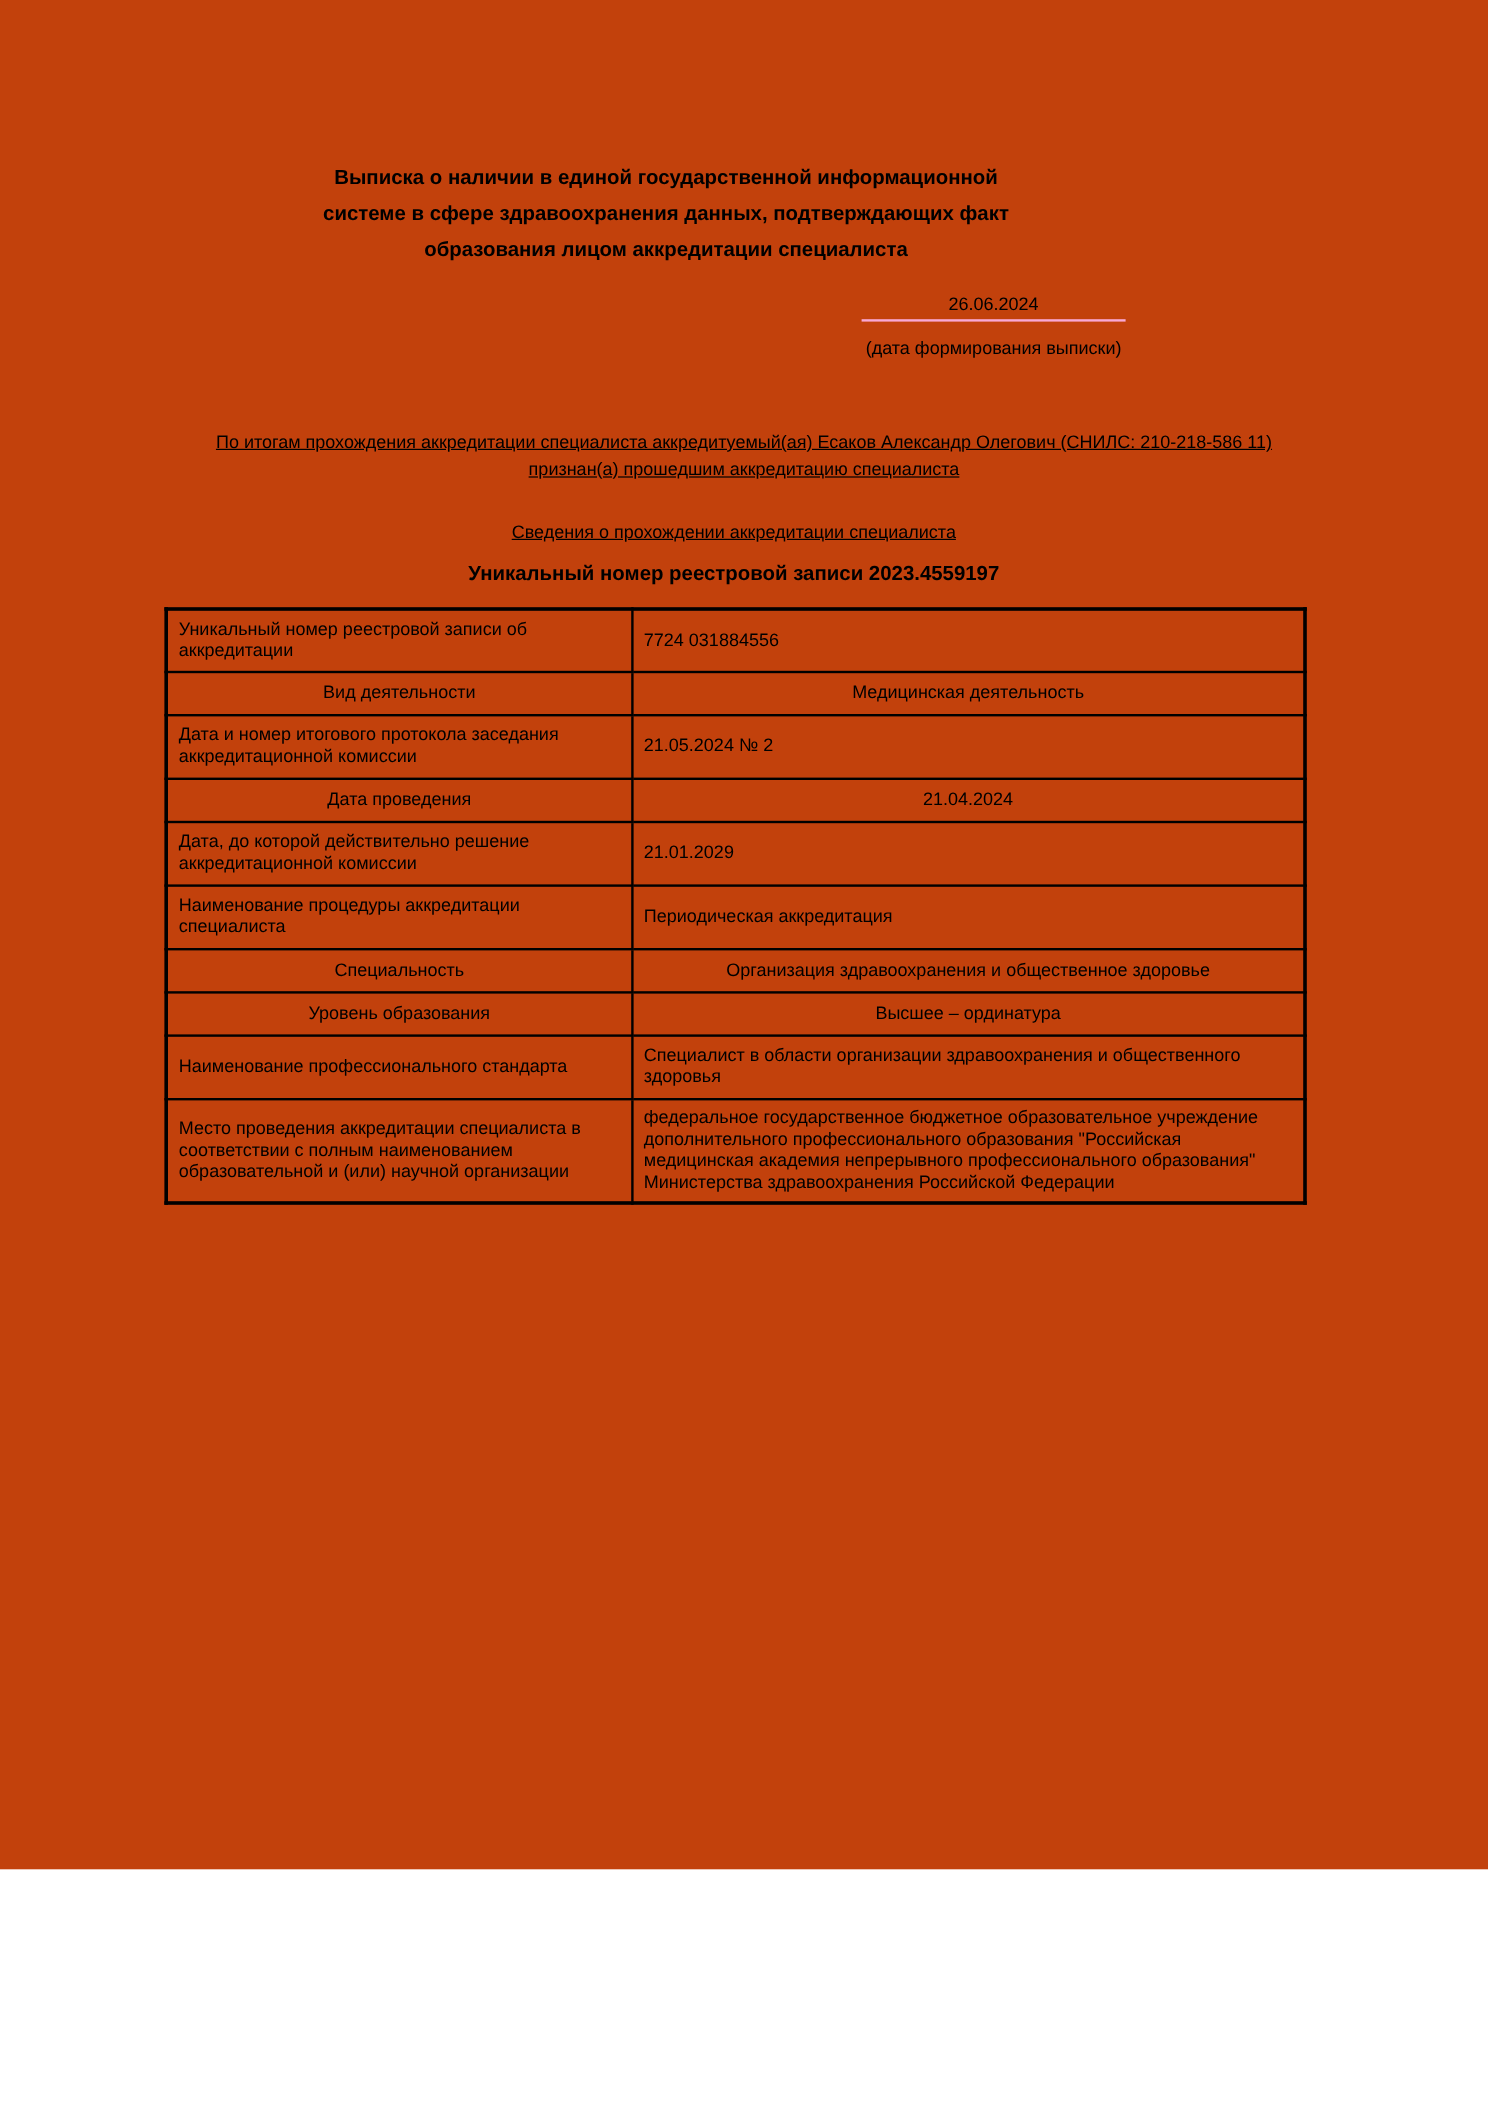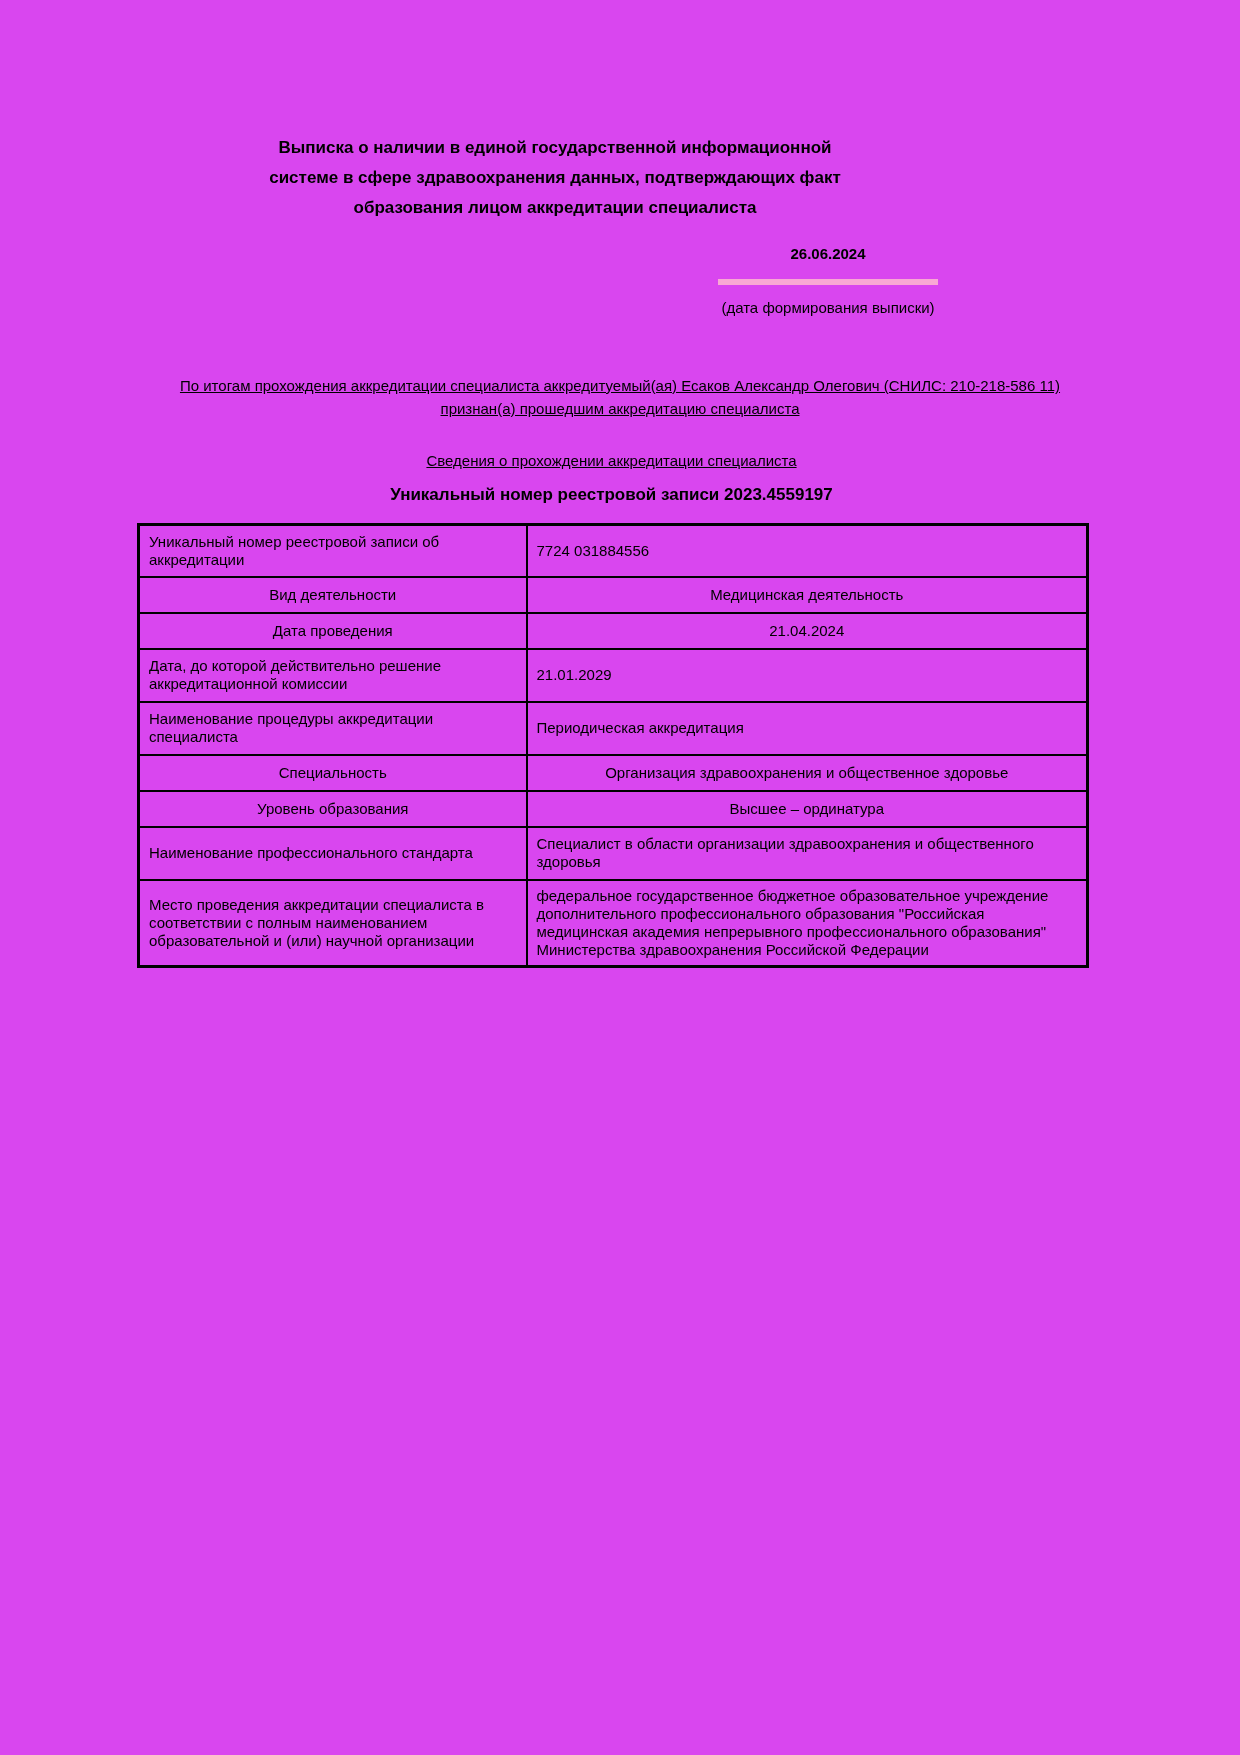--- a/index.html
+++ b/index.html
@@ -5,22 +5,22 @@
   html, body {
     margin: 0;
     padding: 0;
     background: #ffffff;
     color: #000000;
     font-family: "Liberation Sans", sans-serif;
   }
   .doc-page {
     position: relative;
     width: 1240px;
-    height: 1755px;
-    background: #d946ef;
+    height: 1558px;
+    background: #c2410c;
     overflow: hidden;
   }
   .title-block {
     padding-top: 133px;
     margin-left: 137px;
     width: 836px;
     text-align: center;
     font-size: 17px;
     font-weight: bold;
     line-height: 30px;
@@ -28,24 +28,23 @@
   .date-block {
     width: 240px;
     margin-left: 708px;
     margin-top: 22px;
     text-align: center;
     font-size: 15px;
   }
   .date-value {
     display: block;
     margin: 0 10px;
-    padding-bottom: 16px;
-    border-bottom: 6px solid #f9a8d4;
+    padding-bottom: 3px;
+    border-bottom: 2px solid #f9a8d4;
     line-height: 18px;
-    font-weight: bold;
   }
   .date-caption {
     display: block;
     line-height: 20px;
     padding-top: 13px;
   }
   .intro-block {
     margin-top: 56px;
     margin-left: 120px;
     width: 1000px;
@@ -126,20 +125,24 @@
     </colgroup>
     <tbody>
       <tr class="h52">
         <td>Уникальный номер реестровой записи об аккредитации</td>
         <td>7724 031884556</td>
       </tr>
       <tr class="h36">
         <td>Вид деятельности</td>
         <td>Медицинская деятельность</td>
       </tr>
+      <tr class="h53">
+        <td>Дата и номер итогового протокола заседания аккредитационной комиссии</td>
+        <td>21.05.2024 № 2</td>
+      </tr>
       <tr class="h36">
         <td>Дата проведения</td>
         <td>21.04.2024</td>
       </tr>
       <tr class="h53">
         <td>Дата, до которой действительно решение аккредитационной комиссии</td>
         <td>21.01.2029</td>
       </tr>
       <tr class="h53">
         <td>Наименование процедуры аккредитации специалиста</td>

